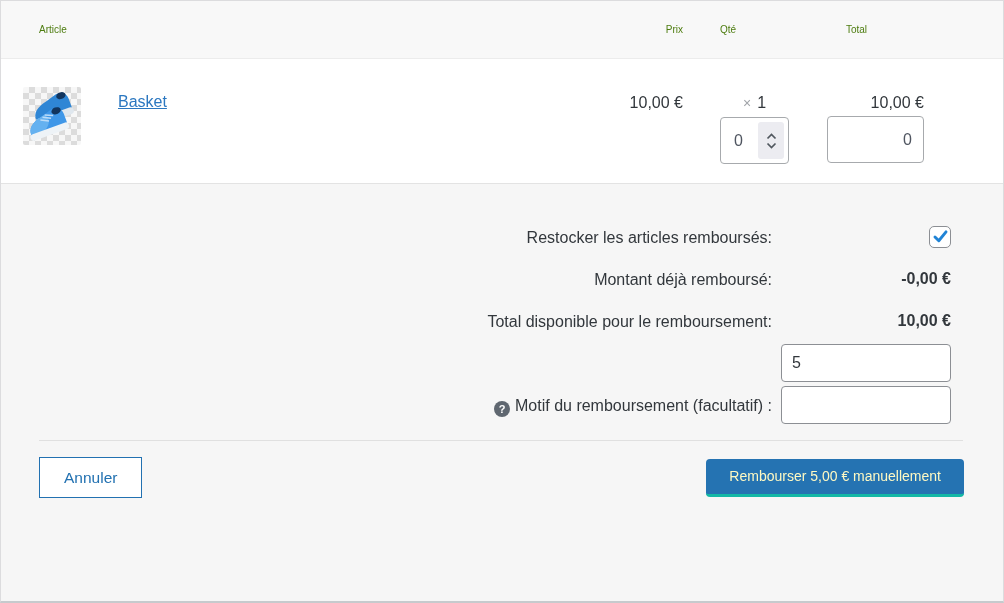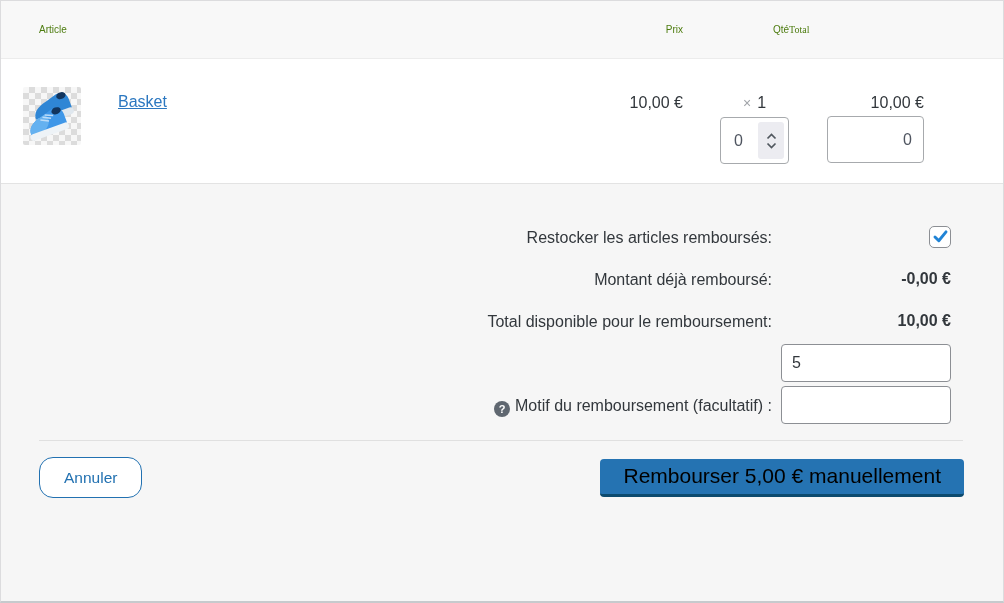--- a/index.html
+++ b/index.html
@@ -9,22 +9,22 @@
     border:1px solid #dcdcde; border-bottom:2px solid #c6cacd;
   }
   
   .thead {
     height:58px; background:#f8f8f8; border-bottom:1px solid #ececec;
     display:grid; grid-template-columns:1fr 200px 69px 135px;
     align-items:center; padding:0 79px 0 38px;
     color:#4d7c0f; font-size:10px;
   }
   .th-prix { text-align:right; padding-right:37px; }
-  .th-qty  { text-align:right; }
-  .th-total{ text-align:left;font-family:Liberation Serif, serif; }
+  .th-qty  { text-align:left; }
+  .th-total{ text-align:center; }
   .item-row {
     display:grid; grid-template-columns:1fr 200px 69px 135px;
     padding:28px 79px 19px 22px; background:#fff;
   }
   .cell-article { display:flex; align-items:flex-start; gap:37px; }
   .thumb {
     width:58px; height:58px; border-radius:2px; flex:0 0 auto;
     background-color:#f7f7f7;
     background-image:
       linear-gradient(45deg,#dcdcdc 25%,transparent 25%,transparent 75%,#dcdcdc 75%),
@@ -83,27 +83,27 @@
   .checkbox svg { display:none; margin-top:-2px; }
   .checkbox[data-checked="true"] svg { display:block; }
   .form-input {
     width:170px; height:38px; border:1px solid #8c8f94; border-radius:4px;
     font-family:inherit; font-size:16px; color:#32373c; padding:0 10px; background:#fff;
   }
   
   .divider { height:1px; background:#e0e0e0; margin:14px 40px 0 38px; }
   .actions { display:flex; justify-content:space-between; align-items:center; margin:16px 39px 0 38px; }
   .btn-cancel {
-    height:41px; padding:7px 24px; background:#fff; border:1px solid #2271b1; border-radius:14px;
+    height:41px; padding:7px 24px; background:#fff; border:1px solid #2271b1; border-radius:0;
     color:#2271b1; font-size:15.5px; font-family:inherit; cursor:pointer;text-align:right;
   }
   .primary-group { display:flex; gap:8px; }
   .btn-primary {
     height:38px; padding:0 23px; background:#2573b2; border:none; border-radius:4px;
-    border-bottom:3px solid #0c4a6e; color:#000000; font-size:21px; font-family:inherit; cursor:pointer;
+    border-bottom:3px solid #14b8a6; color:#fef9c3; font-size:14px; font-family:inherit; cursor:pointer;
   }
 </style>
 </head>
 <body>
 
 <div class="panel">
 
   <div class="thead">
     <span class="th-article">Article</span>
     <span class="th-prix">Prix</span>

